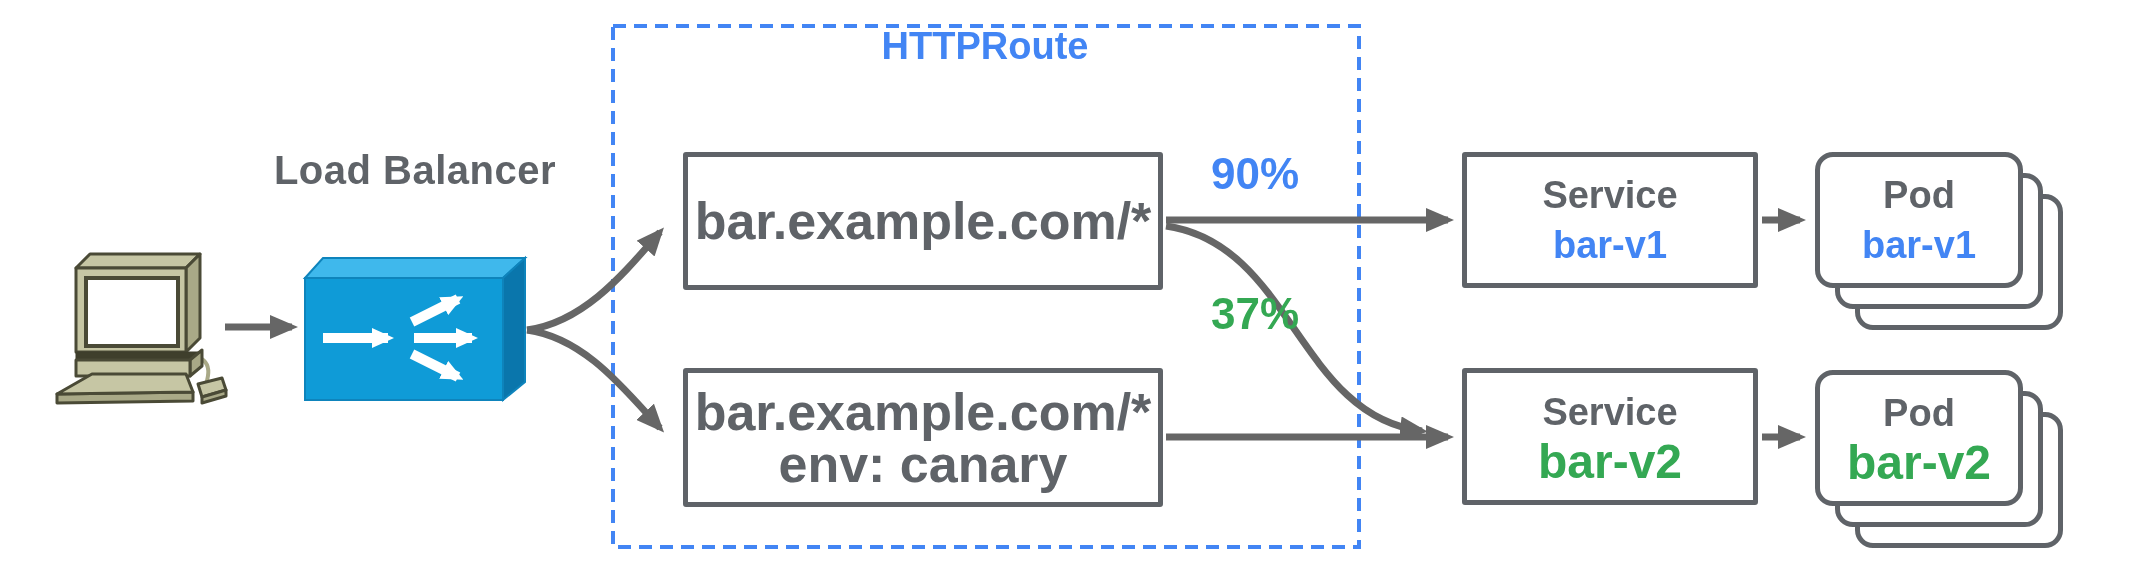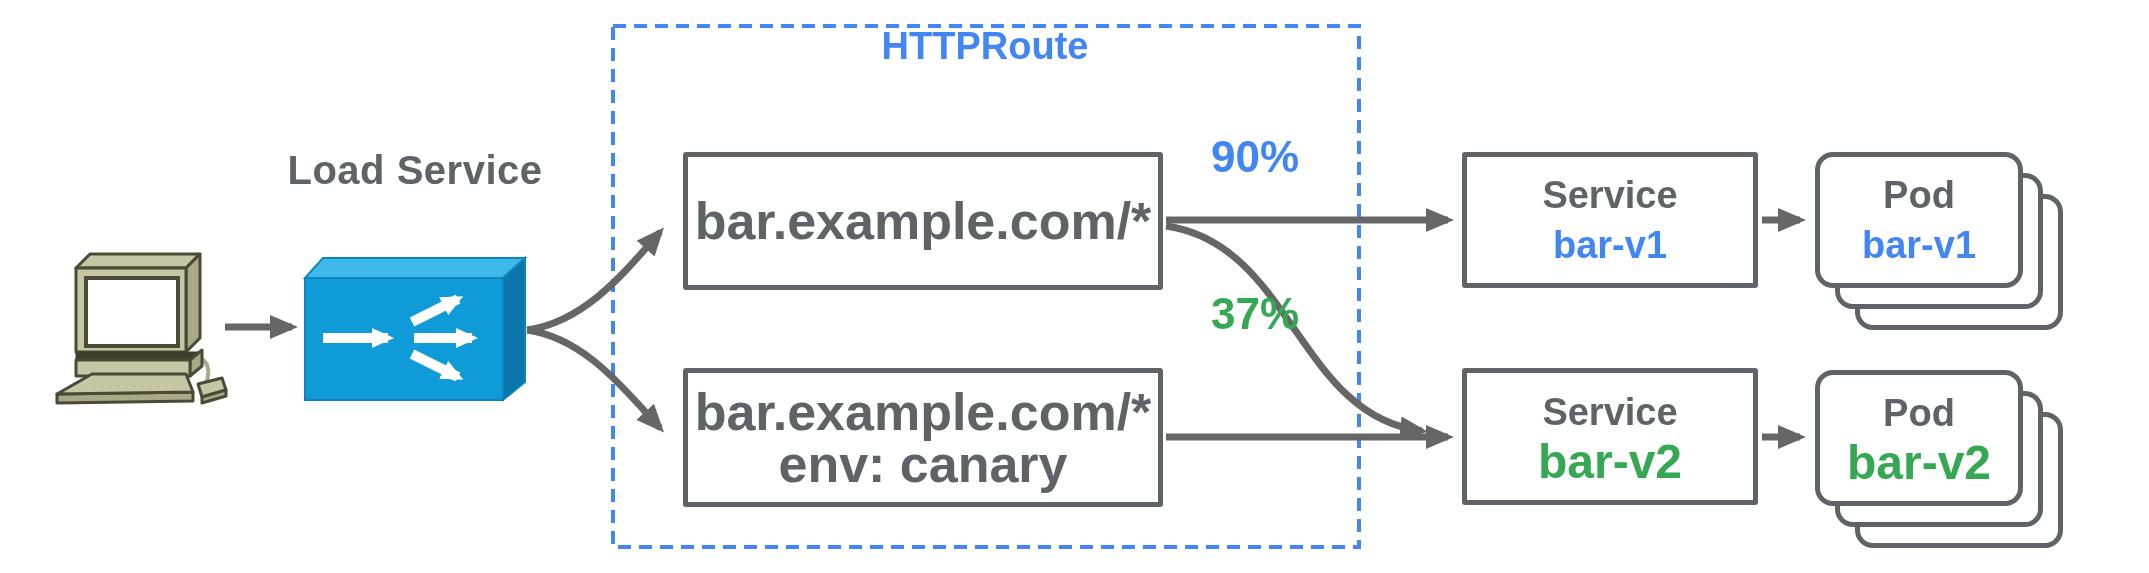--- a/index.html
+++ b/index.html
@@ -29,21 +29,21 @@
             color:var(--gray-text);letter-spacing:.5px;}
   .route-title{left:610px;top:22px;width:750px;text-align:center;font-size:38px;
                line-height:48px;color:var(--blue);}
   .box{background:#fff;border:5px solid var(--box-border);box-sizing:border-box;
        border-radius:3px;display:flex;flex-direction:column;align-items:center;
        justify-content:center;text-align:center;}
   .rule1{left:683px;top:152px;width:480px;height:138px;}
   .rule2{left:683px;top:368px;width:480px;height:139px;}
   .rule-text{font-size:52px;line-height:52px;color:var(--gray-text);}
   .weight{width:150px;text-align:center;font-size:44px;line-height:44px;}
-  .weight-90{left:1180px;top:135px;color:var(--blue);}
+  .weight-90{left:1180px;top:152px;color:var(--blue);}
   .weight-10{left:1180px;top:292px;color:var(--green);}
   .service1{left:1462px;top:152px;width:296px;height:136px;}
   .service2{left:1462px;top:368px;width:296px;height:137px;}
   .node-kind{font-size:38px;line-height:50px;color:var(--gray-text);}
   .name-blue{font-size:38px;line-height:50px;color:var(--blue);}
   .name-green{font-size:48px;line-height:50px;color:var(--green);}
   .pod-stack{width:300px;height:180px;}
   .pod1{left:1815px;top:152px;}
   .pod2{left:1815px;top:370px;}
   .pod-card{position:absolute;width:208px;height:136px;background:#fff;
@@ -98,21 +98,21 @@
     <path class="conn" d="M 225 327 L 292 327" marker-end="url(#ah)"></path>
     <path class="conn" d="M 527 330 C 585 322, 625 272, 660 232" marker-end="url(#ah)"></path>
     <path class="conn" d="M 527 330 C 585 338, 625 390, 660 428" marker-end="url(#ah)"></path>
     <path class="conn" d="M 1166 220 L 1448 220" marker-end="url(#ah)"></path>
     <path class="conn" d="M 1166 226 C 1292 244, 1298 416, 1422 431" marker-end="url(#ah)"></path>
     <path class="conn" d="M 1166 437 L 1448 437" marker-end="url(#ah)"></path>
     <path class="conn" d="M 1762 220 L 1800 220" marker-end="url(#ah)"></path>
     <path class="conn" d="M 1762 437 L 1800 437" marker-end="url(#ah)"></path>
   </svg>
 
-  <div class="abs lb-label">Load Service</div>
+  <div class="abs lb-label">Load Balancer</div>
 
   <div class="abs route-title">
     <div>HTTPRoute</div>
   </div>
 
   <div class="abs box rule1">
     <div class="rule-text">bar.example.com/*</div>
   </div>
 
   <div class="abs box rule2">

